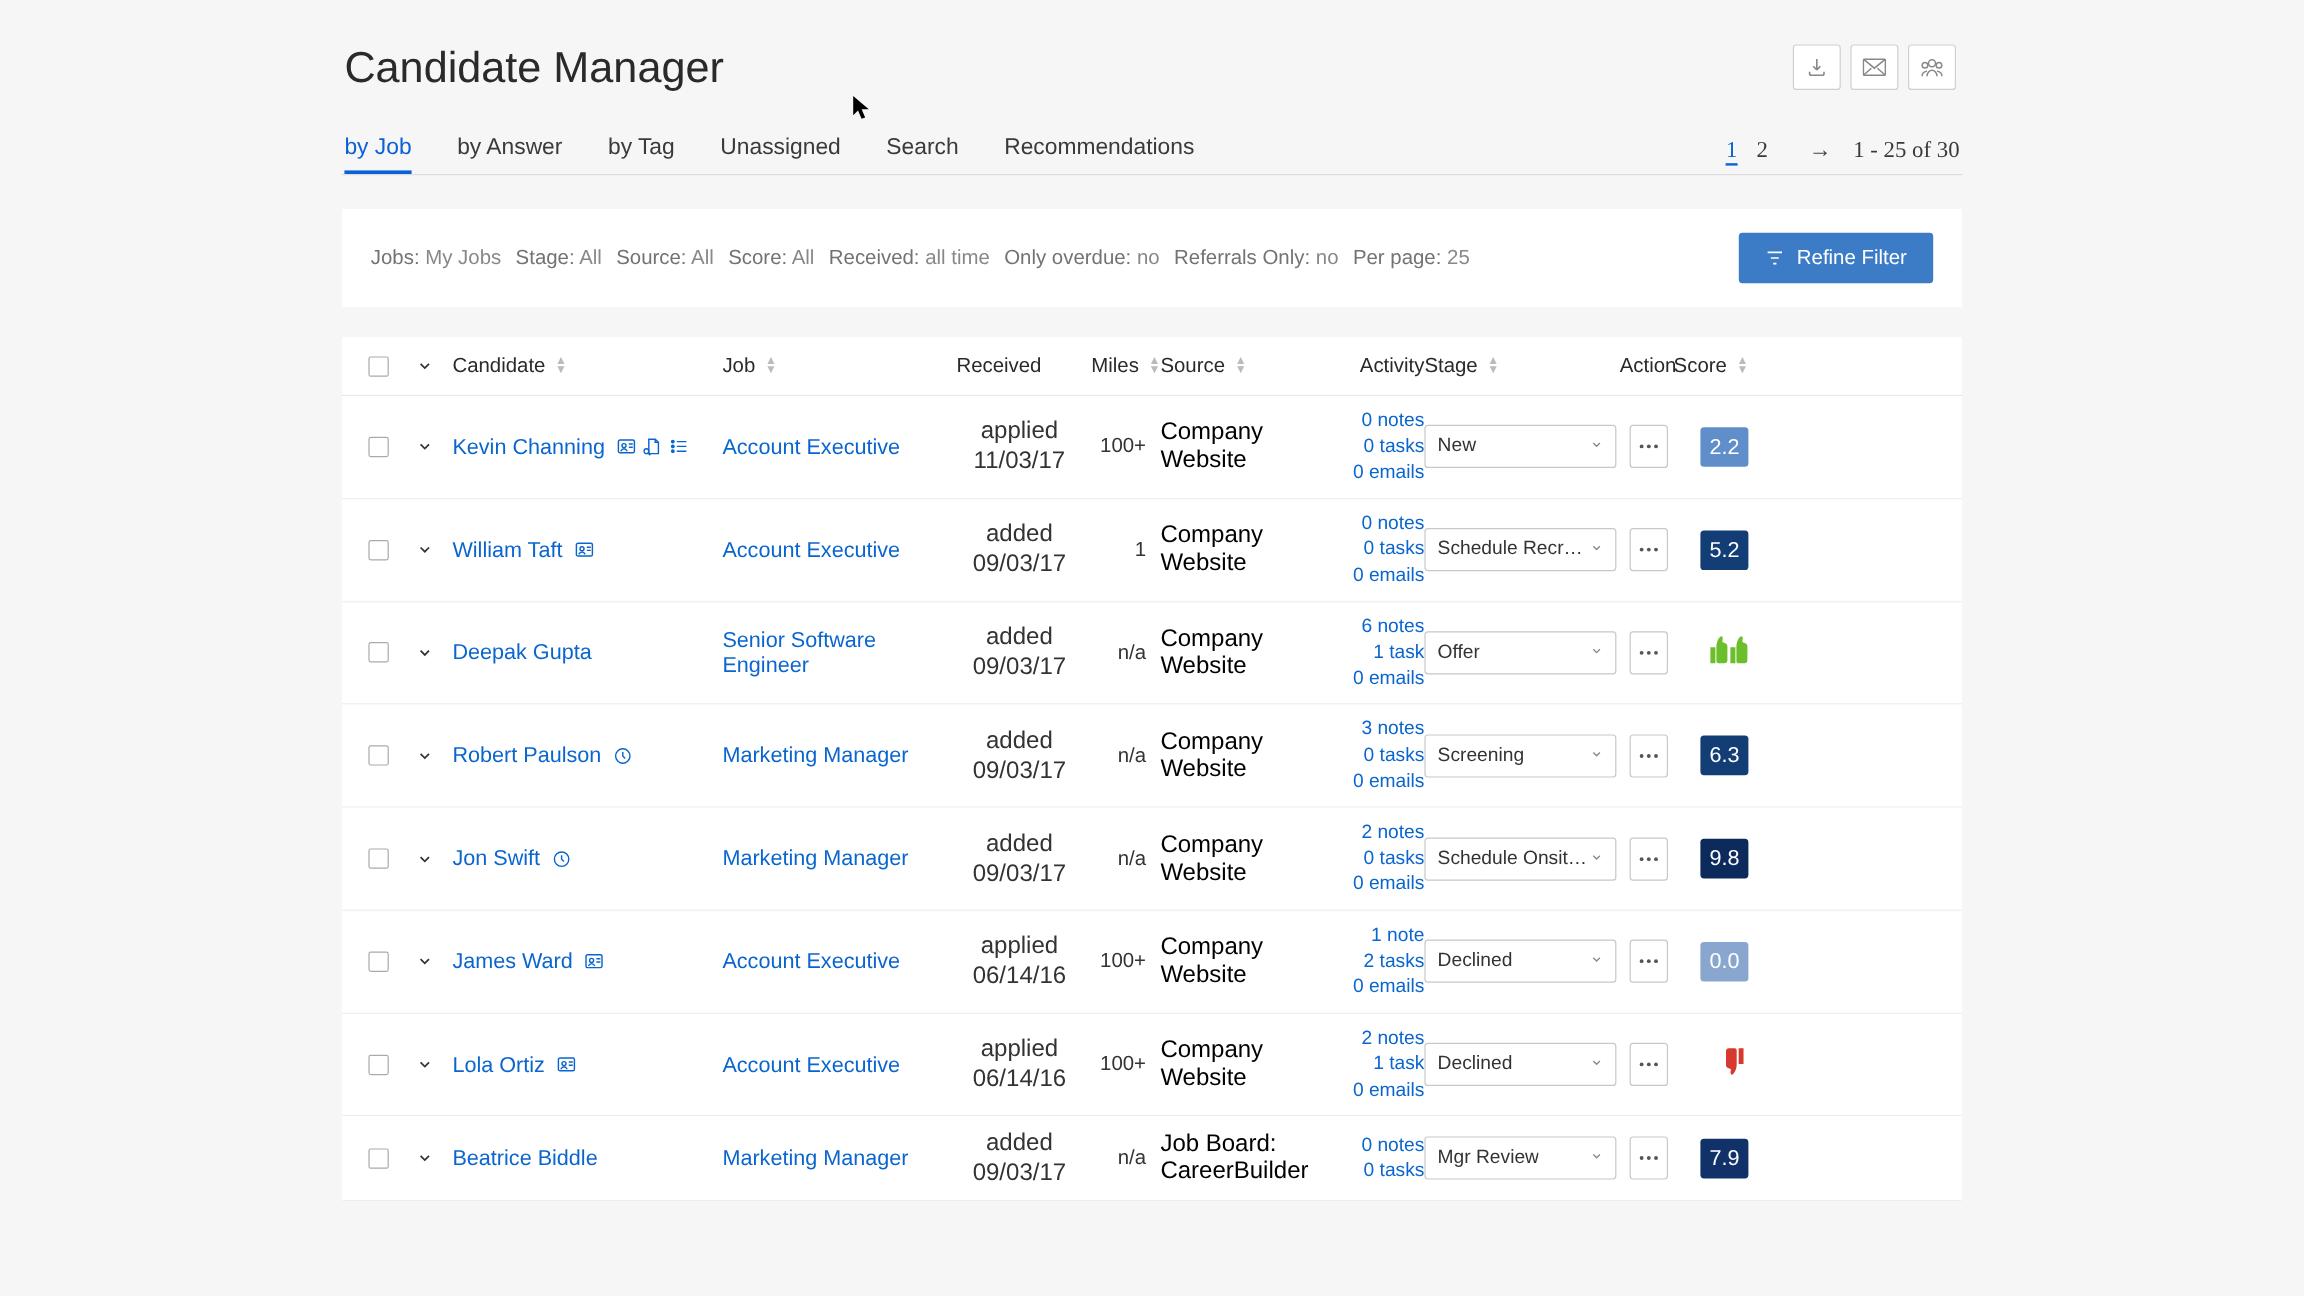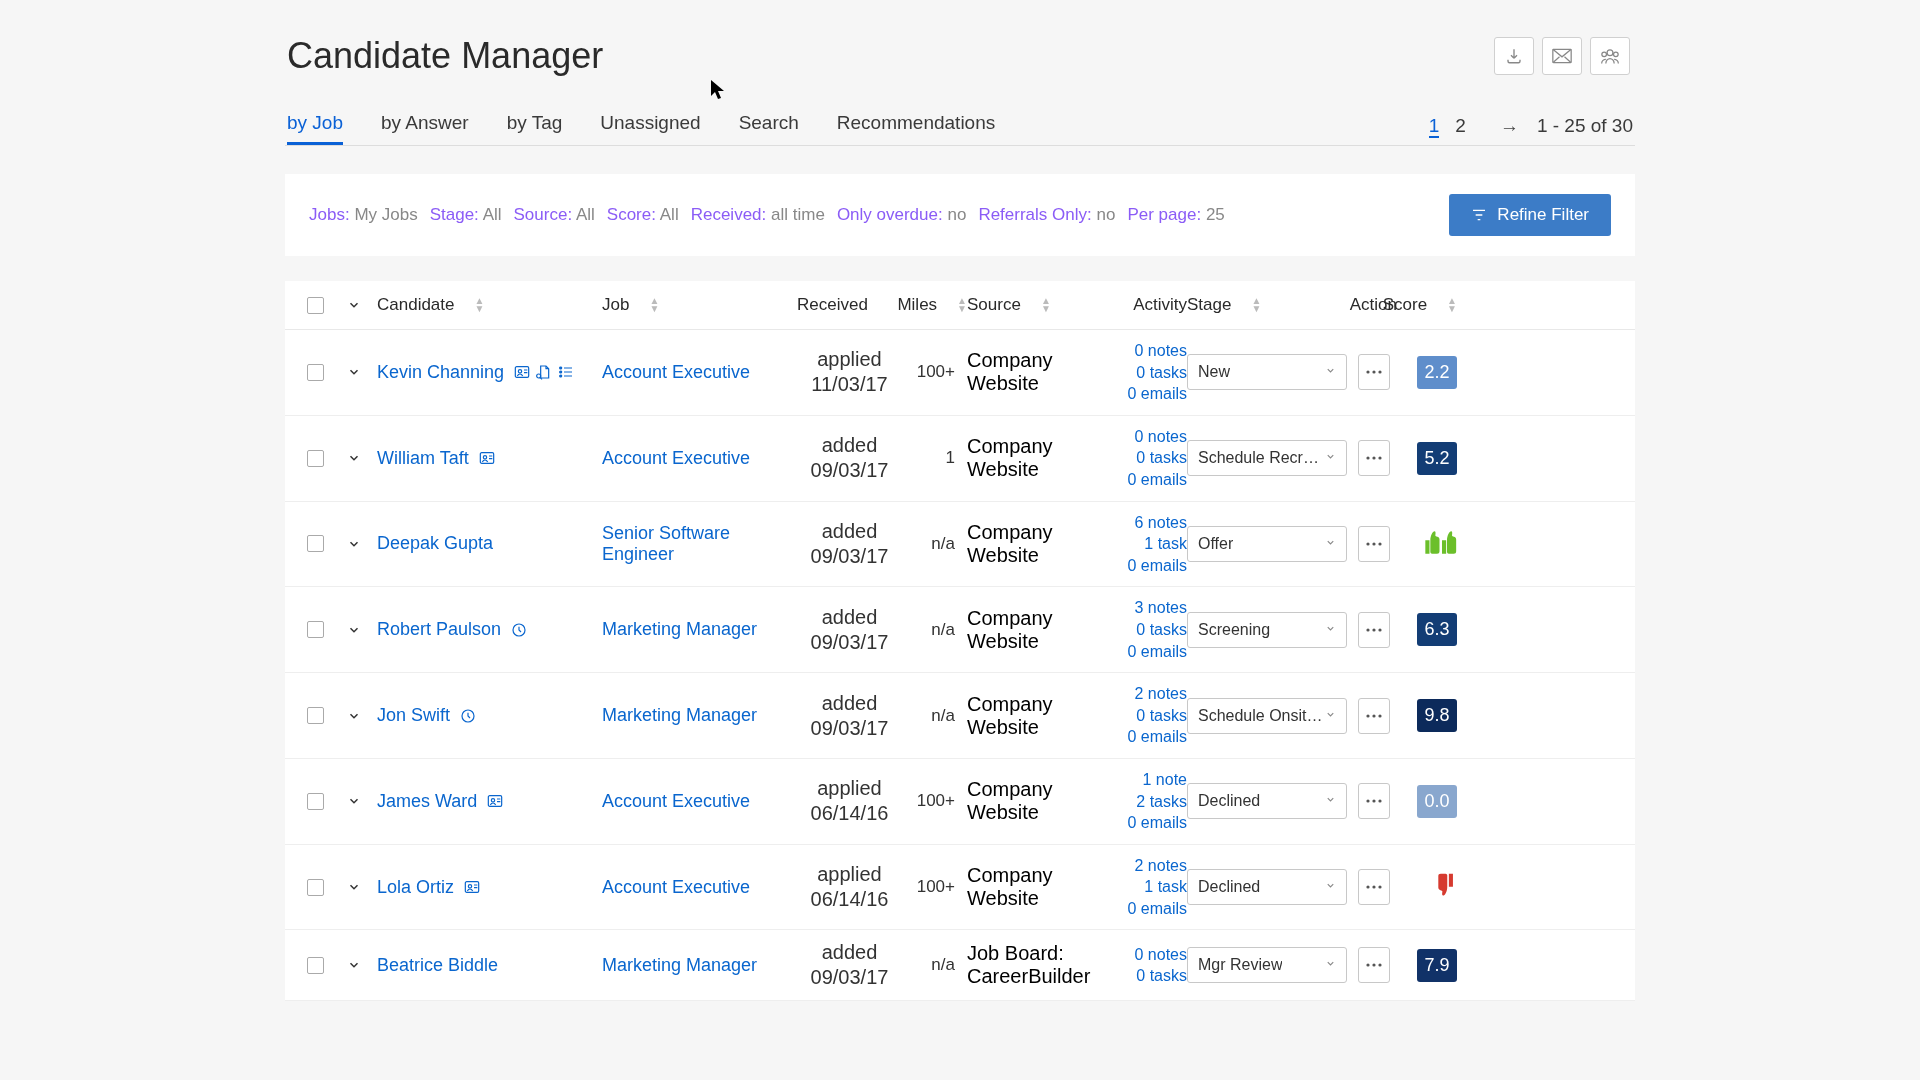--- a/index.html
+++ b/index.html
@@ -8,36 +8,36 @@
 .header-row { display: flex; justify-content: space-between; align-items: flex-start; padding: 0 5px 0 2px; }
 .page-title { font-size: 36px; font-weight: 400; color: #2a2a2a; }
 .header-icons { display: flex; gap: 8px; margin-top: 2px; }
 .header-icon-btn { width: 40px; height: 38px; border: 1px solid #d0d0d0; border-radius: 3px; background: #fff; display: flex; align-items: center; justify-content: center; cursor: pointer; color: #888; }
 .cursor { position: absolute; left: 425px; top: 44px; z-index: 100; }
 
 .tabs-row { display: flex; justify-content: space-between; align-items: flex-end; border-bottom: 1px solid #ddd; margin-top: 35px; padding: 0 2px; }
 .tabs { display: flex; gap: 38px; }
 .tab { font-size: 19px; color: #3a3a3a; padding-bottom: 8px; cursor: pointer; }
 .tab.active { color: #0a61d6; border-bottom: 3px solid #0a61d6; }
-.paging { display: flex; align-items: center; gap: 18px; font-size: 19px; color: #3a3a3a; padding-bottom: 8px; }
+.paging { display: flex; align-items: center; gap: 18px; font-size: 19px; color: #3a3a3a; padding-bottom: 8px; font-family: Liberation Serif, serif; }
 .page-num { cursor: pointer; }
 .page-num.active { color: #0a61d6; border-bottom: 2px solid #0a61d6; }
 .page-arrow { color: #444; cursor: pointer; }
 
 .filter-bar { background: #fff; margin-top: 28px; padding: 20px 24px; display: flex; justify-content: space-between; align-items: center; font-size: 17px; }
 .filter-pairs { display: flex; flex-wrap: wrap; gap: 12px; }
 .filter-pair { white-space: nowrap; }
-.filter-label { color: #8b5cf6; font-weight: 500; margin-top: 30px; }
+.filter-label { color: #737373; font-weight: 500; margin-top: 30px; }
 .filter-value { color: #888; }
 .refine-btn { background: #3c7cc7; color: #fff; border: none; border-radius: 3px; padding: 11px 22px; font-size: 17px; cursor: pointer; display: flex; align-items: center; gap: 10px; }
 
 .table { background: #fff; margin-top: 25px; }
 .table-header, .table-row { display: grid; grid-template-columns: 40px 30px 225px 195px 105px 65px 130px 90px 165px 45px 60px; padding: 14px 22px; align-items: center; gap: 0; }
 .table-header { border-bottom: 1px solid #e8e8e8; font-size: 17px; color: #2a2a2a; }
-.th { display: flex; align-items: center; gap: 20px; }
+.th { display: flex; align-items: center; gap: 8px; }
 .sort-arrows { color: #bbb; font-size: 10px; line-height: 8px; display: flex; flex-direction: column; }
 .th.right { justify-content: flex-end; }
 .table-row { border-bottom: 1px solid #eee; font-size: 16px; min-height: 70px; padding-top: 10px; padding-bottom: 10px;}
 .checkbox { width: 17px; height: 17px; border: 1.5px solid #aaa; border-radius: 2px; cursor: pointer; }
 .expand-caret { color: #555; cursor: pointer; display: flex; }
 .candidate-cell { display: flex; align-items: center; gap: 10px; }
 .link { color: #0a66ce; cursor: pointer; font-size: 18px; }
 .cand-icons { display: flex; gap: 6px; color: #0a66ce; }
 .cand-icon { width: 16px; height: 16px; display: flex; align-items: center; justify-content: center; }
 .received-cell { font-size: 20px; line-height: 1.25; color: #333; text-align: center; }

